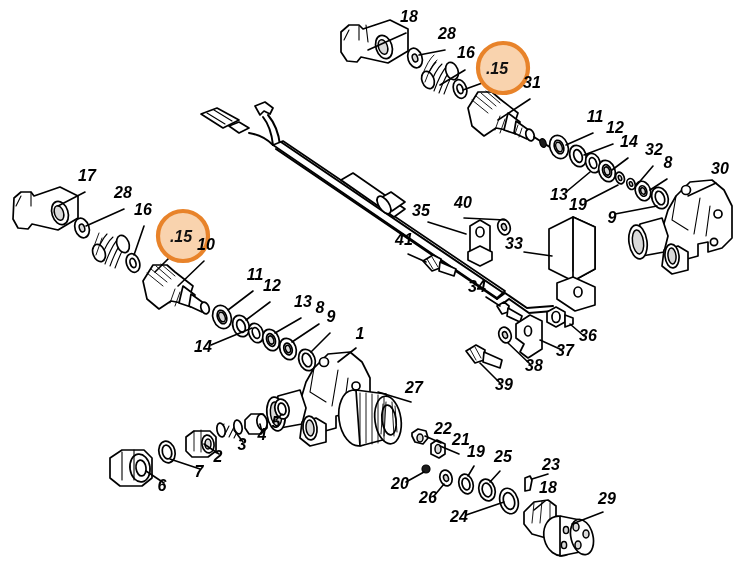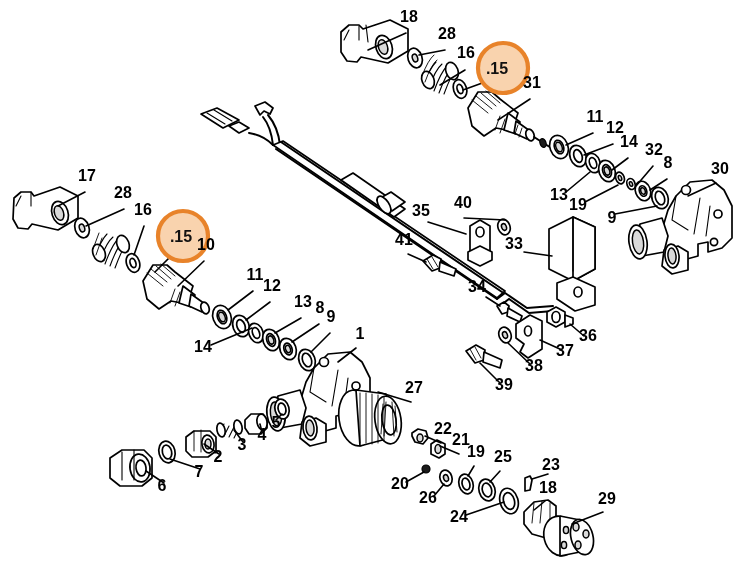--- a/index.html
+++ b/index.html
@@ -1,20 +1,20 @@
 <!DOCTYPE html>
 <html><head>
 <meta charset="utf-8">
 <style>
   html,body{margin:0;padding:0;background:#ffffff;}
   body{
     width:740px;height:565px;position:relative;overflow:hidden;
     font-family:"Liberation Sans", sans-serif;
   }
-  #stage{position:absolute;inset:0;width:624px;height:565px;}
+  #stage{position:absolute;inset:0;width:624px;height:565px;font-style:italic;}
   #stage svg{display:block;}
   .ln{stroke:#000;stroke-width:1.6;fill:none;stroke-linecap:round;}
   .part{fill:#ffffff;stroke:#000;stroke-width:1.7;stroke-linejoin:round;stroke-linecap:round;}
   .partd{fill:#d9d9d9;stroke:#000;stroke-width:1.5;stroke-linejoin:round;}
   .partk{fill:#1b1b1b;stroke:#000;stroke-width:1.2;}
   .thin{fill:none;stroke:#000;stroke-width:1.1;stroke-linecap:round;}
   .thin2{fill:none;stroke:#000;stroke-width:0.9;stroke-linecap:round;}
   .cable{fill:none;stroke:#000;stroke-width:2.0;stroke-linecap:round;}
   .num{font-family:"Liberation Sans", sans-serif;font-weight:bold;font-size:16px;fill:#000;}
   .numhl{font-family:"Liberation Sans", sans-serif;font-weight:bold;font-size:16px;fill:#111;}

